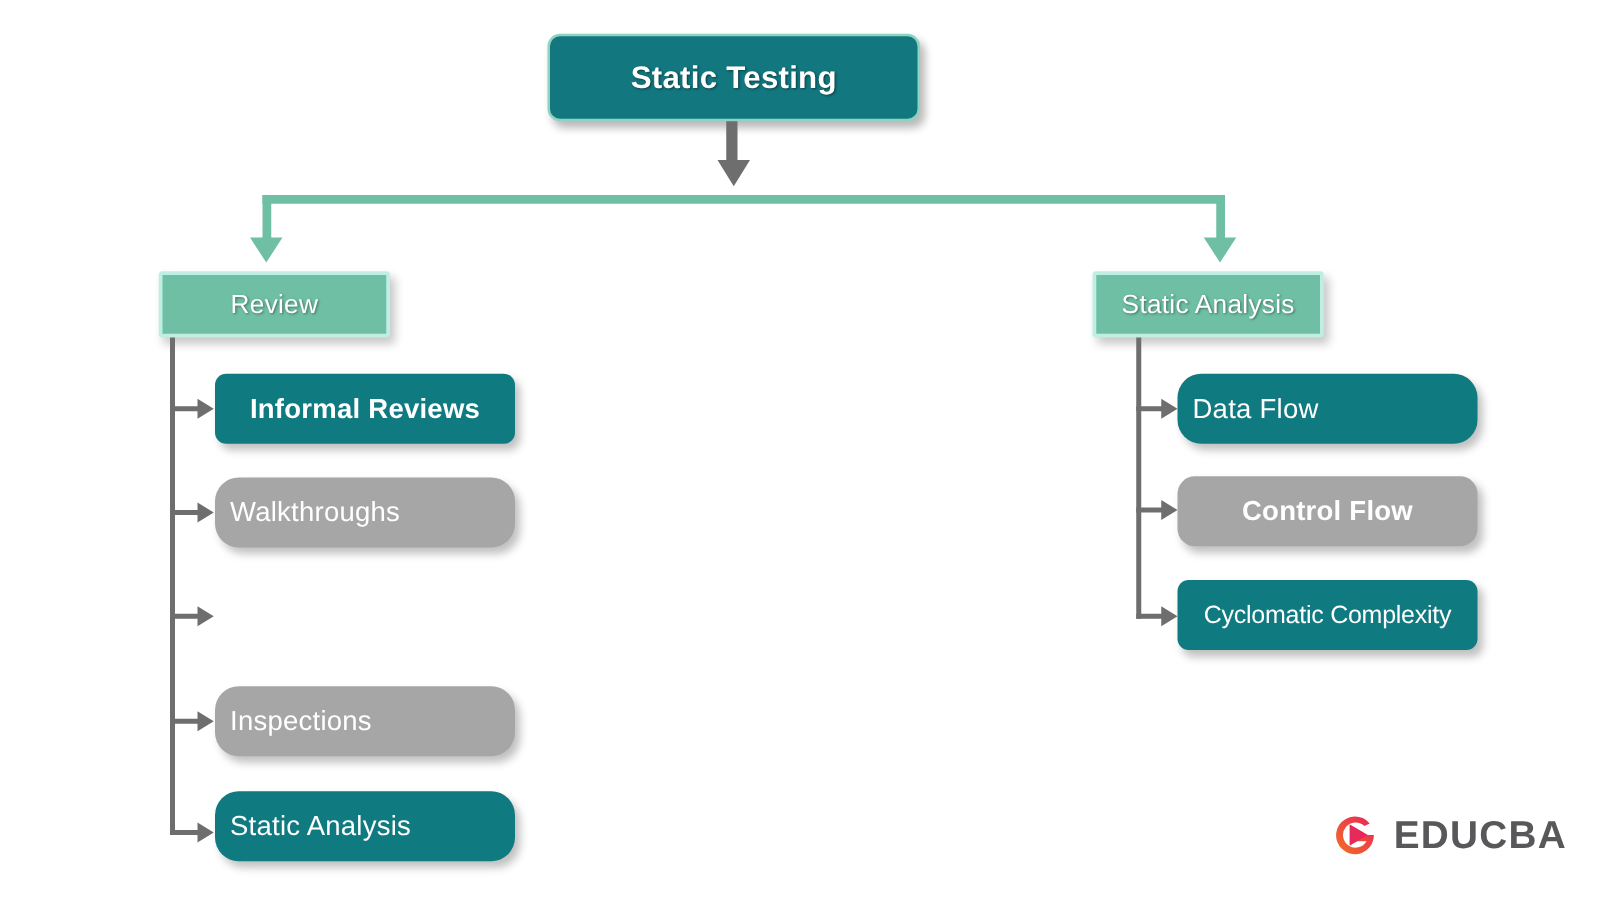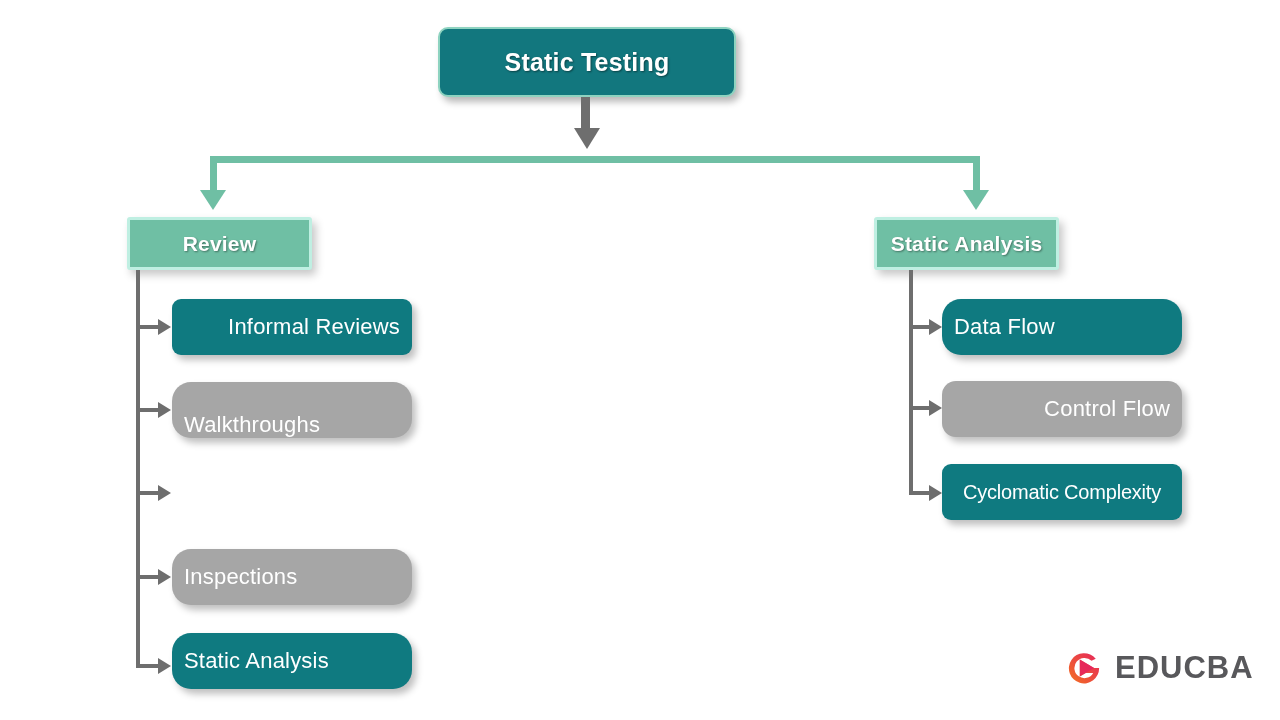--- a/index.html
+++ b/index.html
@@ -39,37 +39,37 @@
     box-shadow: 4px 5px 7px rgba(0,0,0,0.28);
   }
 
   
   .node-mint {
     background: #6FBFA4;
     border: 3px solid #BFEFE2;
     border-radius: 3px;
     justify-content: center;
     font-size: 21px;
-    font-weight: bold;
+    font-weight: normal;
     text-shadow: 1px 1px 2px rgba(0,0,0,0.40);
     box-shadow: 4px 5px 8px rgba(0,0,0,0.22);
   }
 
   
   .node-leaf {
     border-radius: 9px;
     font-size: 22px;
     font-weight: normal;
     box-shadow: 4px 5px 7px rgba(0,0,0,0.25);
     padding-left: 12px;
     padding-right: 12px;
   }
   .fill-teal { background: #0F7A80; }
   .fill-gray { background: #A6A6A6; }
-  .align-center { justify-content: flex-end; }
+  .align-center { justify-content: center; font-weight: bold; }
   .align-left   { justify-content: flex-start; border-radius: 19px; }
   .align-fit    { justify-content: center; letter-spacing: -0.2px; }
 
   
   .conn {
     position: absolute;
   }
   .bar-mint  { background: #6FBFA4; }
   .bar-gray  { background: #6E6E6E; }
 
@@ -150,21 +150,21 @@
   <div class="conn bar-gray" style="left:136px; top:575px; width:24px; height:4px;"></div>
   <div class="arrow-right-gray" style="left:158px; top:569px;"></div>
 
   <div class="conn bar-gray" style="left:136px; top:664px; width:24px; height:4px;"></div>
   <div class="arrow-right-gray" style="left:158px; top:658px;"></div>
 
   <div class="node node-leaf fill-teal align-center" style="left:172px; top:299px; width:240px; height:56px;">
     <span>Informal Reviews</span>
   </div>
 
-  <div class="node node-leaf fill-gray align-left" style="left:172px; top:382px; width:240px; height:56px;align-items:flex-end;">
+  <div class="node node-leaf fill-gray align-left" style="left:172px; top:382px; width:240px; height:56px;">
     <span>Walkthroughs</span>
   </div>
 
 
   <div class="node node-leaf fill-gray align-left" style="left:172px; top:549px; width:240px; height:56px;">
     <span>Inspections</span>
   </div>
 
   <div class="node node-leaf fill-teal align-left" style="left:172px; top:633px; width:240px; height:56px;">
     <span>Static Analysis</span>

